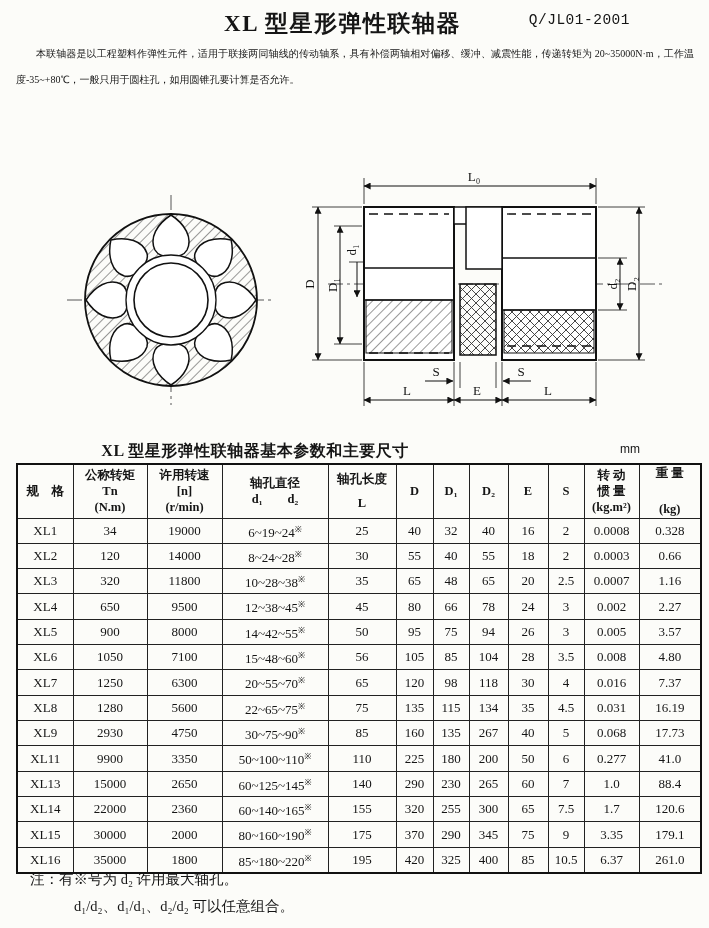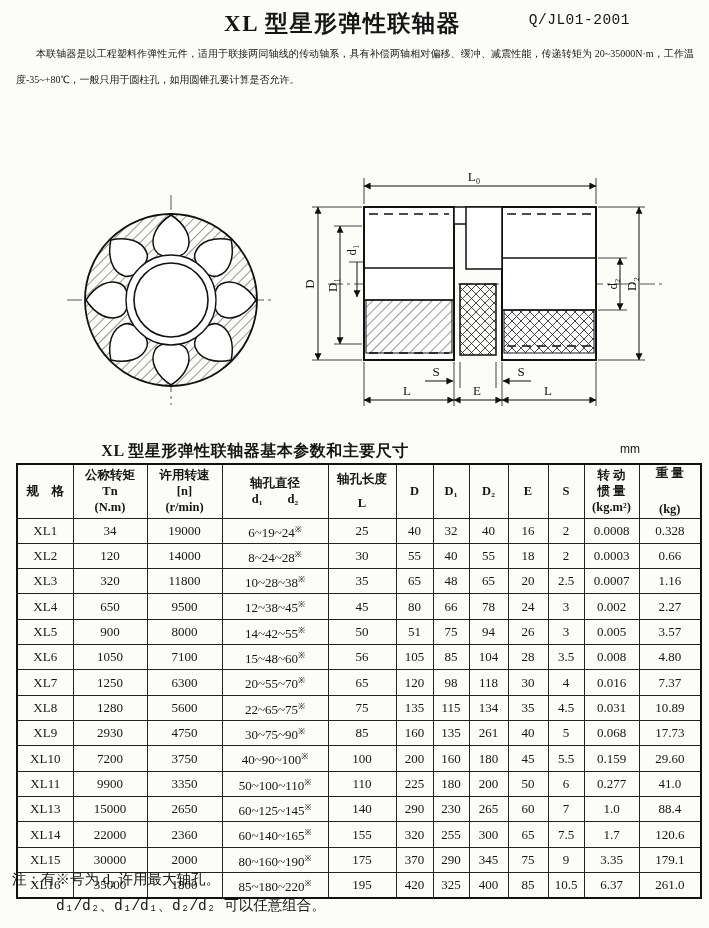--- a/index.html
+++ b/index.html
@@ -50,22 +50,22 @@
     border:2px solid #111;
   }
   .params th, .params td {
     border:1px solid #222; padding:0; text-align:center; vertical-align:middle;
     overflow:hidden; white-space:nowrap;
   }
   .params thead th { font-size:12.5px; font-weight:700; height:50px; line-height:1.3; }
   .params tbody td { font-size:13px; height:20px; line-height:20px; }
   .params sup { font-size:8.5px; }
 
-  .notes { position:absolute; top:866px; left:12px; font-size:14.5px; line-height:27px; }
-  .note-line2 { margin-left:44px;font-family:Liberation Mono, monospace; }
+  .notes { position:absolute; top:866px; left:30px; font-size:14.5px; line-height:27px; }
+  .note-line2 { margin-left:44px; }
 </style>
 </head>
 <body>
 
 <div class="page">
 
   <div class="titlebar">
     <h1 class="doc-title">XL 型星形弹性联轴器</h1>
     <div class="std-no">Q/JL01-2001</div>
   </div>
@@ -303,21 +303,21 @@
           <td>3</td>
           <td>0.002</td>
           <td>2.27</td>
         </tr>
         <tr>
           <td>XL5</td>
           <td>900</td>
           <td>8000</td>
           <td>14~42~55<sup>※</sup></td>
           <td>50</td>
-          <td>51</td>
+          <td>95</td>
           <td>75</td>
           <td>94</td>
           <td>26</td>
           <td>3</td>
           <td>0.005</td>
           <td>3.57</td>
         </tr>
         <tr>
           <td>XL6</td>
           <td>1050</td>
@@ -351,49 +351,35 @@
           <td>1280</td>
           <td>5600</td>
           <td>22~65~75<sup>※</sup></td>
           <td>75</td>
           <td>135</td>
           <td>115</td>
           <td>134</td>
           <td>35</td>
           <td>4.5</td>
           <td>0.031</td>
-          <td>10.89</td>
+          <td>16.19</td>
         </tr>
         <tr>
           <td>XL9</td>
           <td>2930</td>
           <td>4750</td>
           <td>30~75~90<sup>※</sup></td>
           <td>85</td>
           <td>160</td>
           <td>135</td>
-          <td>261</td>
+          <td>267</td>
           <td>40</td>
           <td>5</td>
           <td>0.068</td>
           <td>17.73</td>
-        </tr>
-        <tr>
-          <td>XL10</td>
-          <td>7200</td>
-          <td>3750</td>
-          <td>40~90~100<sup>※</sup></td>
-          <td>100</td>
-          <td>200</td>
-          <td>160</td>
-          <td>180</td>
-          <td>45</td>
-          <td>5.5</td>
-          <td>0.159</td>
-          <td>29.60</td>
         </tr>
         <tr>
           <td>XL11</td>
           <td>9900</td>
           <td>3350</td>
           <td>50~100~110<sup>※</sup></td>
           <td>110</td>
           <td>225</td>
           <td>180</td>
           <td>200</td>

